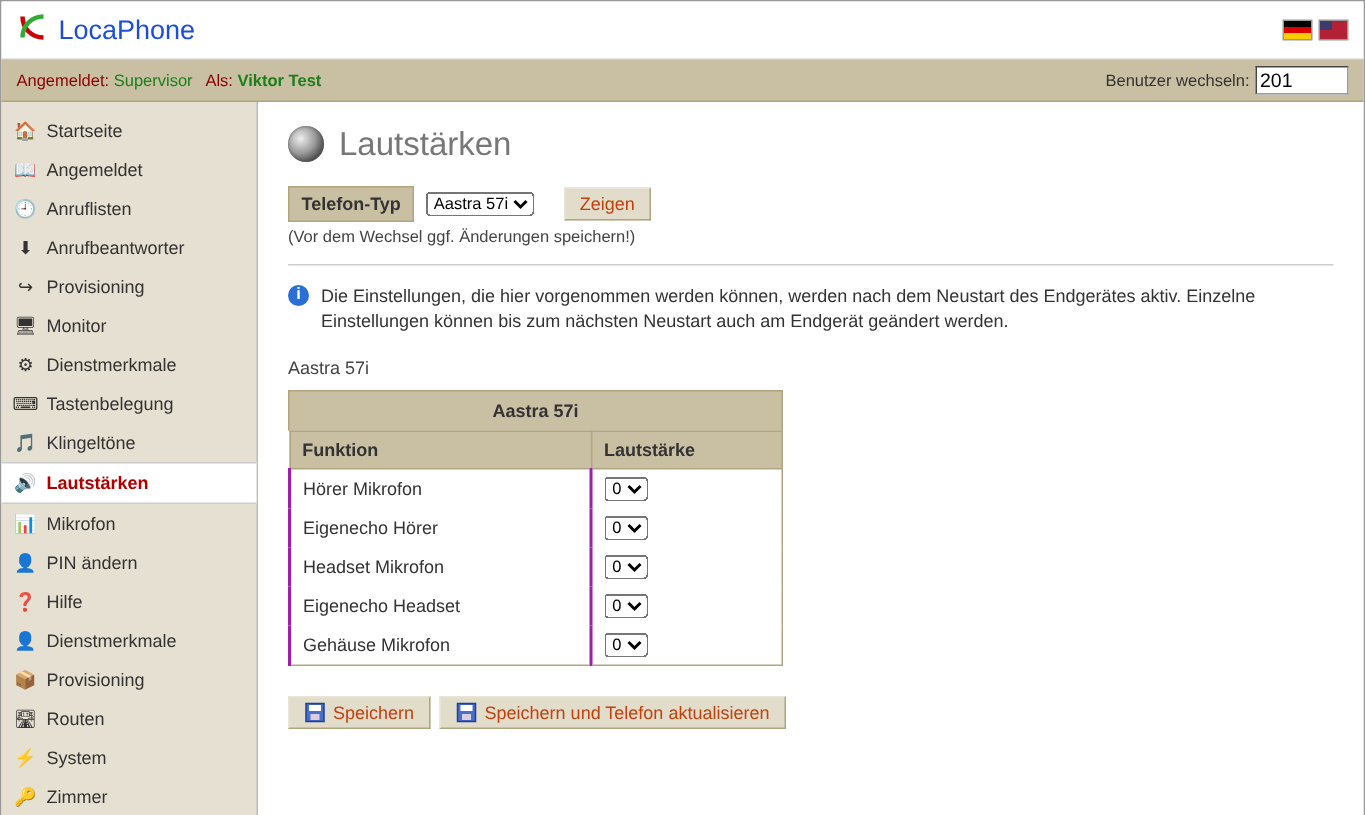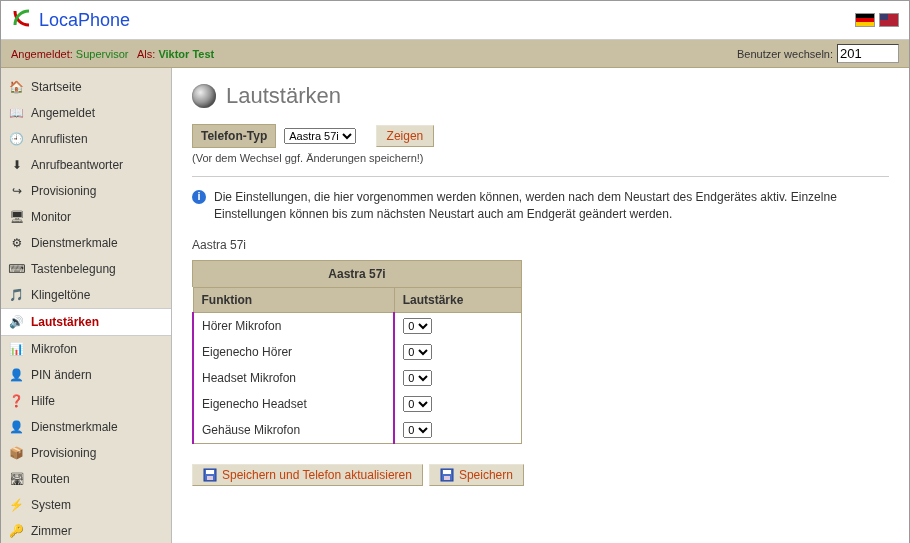--- a/index.html
+++ b/index.html
@@ -220,30 +220,30 @@
 
       <div class="actions">
         <button class="btn">
           <span class="save-icon">
             <svg width="14" height="14" viewBox="0 0 14 14">
                 <rect x="1" y="1" width="12" height="12" fill="#4a6fc9" stroke="#1c3f99"></rect>
                 <rect x="3" y="2" width="8" height="4" fill="#fff"></rect>
                 <rect x="4" y="8" width="6" height="4" fill="#dcd"></rect>
               </svg>
           </span>
-          <span>Speichern und Telefon aktualisieren</span>
+          <span>Speichern</span>
         </button>
         <button class="btn">
           <span class="save-icon">
             <svg width="14" height="14" viewBox="0 0 14 14">
                 <rect x="1" y="1" width="12" height="12" fill="#4a6fc9" stroke="#1c3f99"></rect>
                 <rect x="3" y="2" width="8" height="4" fill="#fff"></rect>
                 <rect x="4" y="8" width="6" height="4" fill="#dcd"></rect>
               </svg>
           </span>
-          <span>Speichern</span>
+          <span>Speichern und Telefon aktualisieren</span>
         </button>
       </div>
 
     </div>
   </div>
 
 </div>
 
 </body></html>

